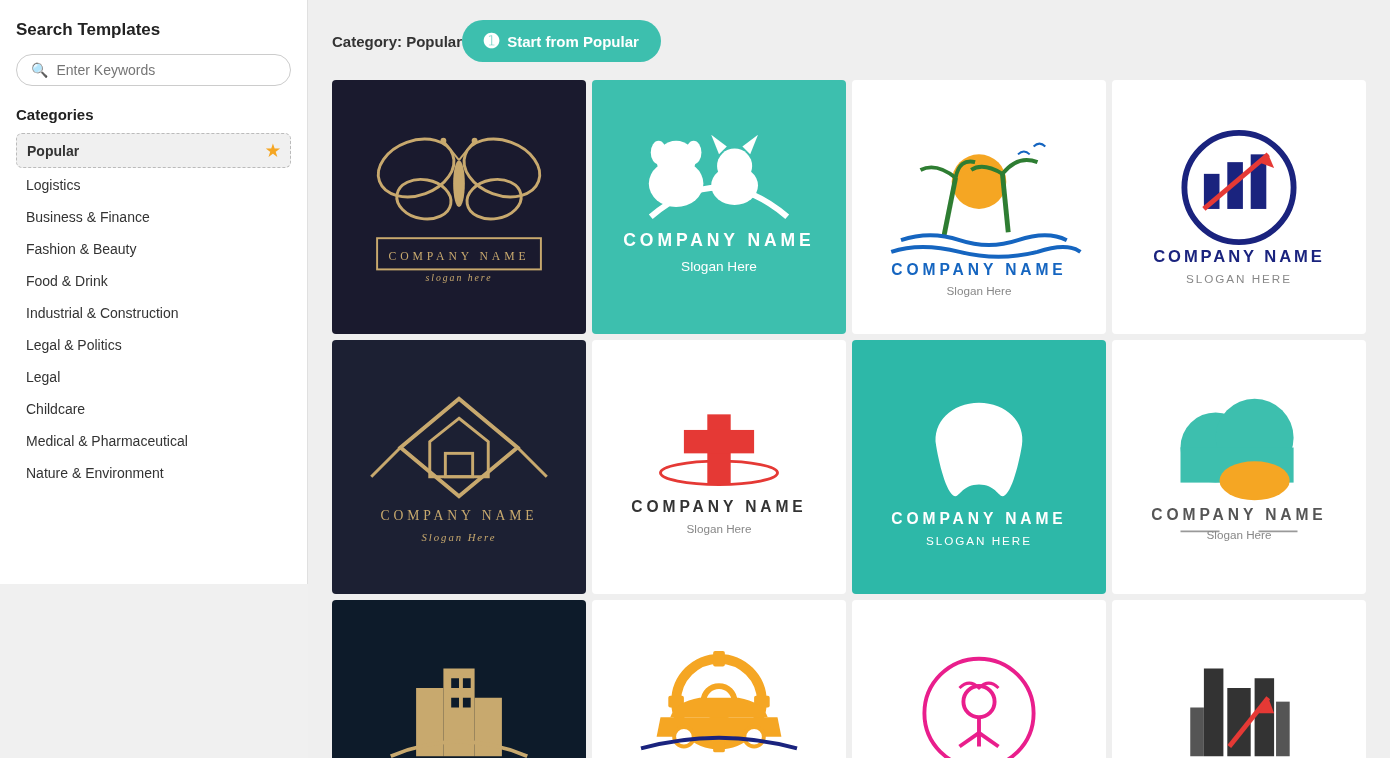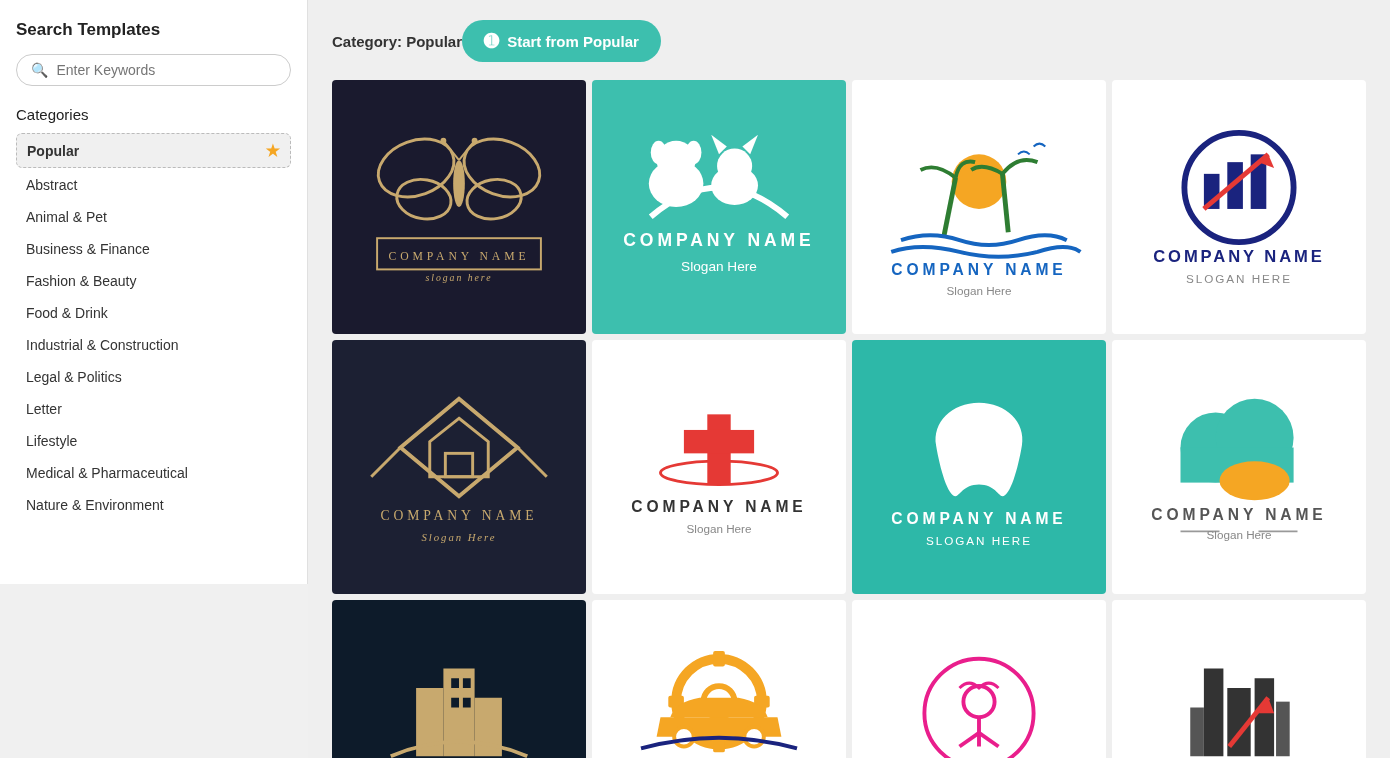--- a/index.html
+++ b/index.html
@@ -38,21 +38,21 @@
       width: 100%;
       background: transparent;
     }
     .search-icon-wrap {
       margin-right: 8px;
       color: #aaa;
       font-size: 14px;
     }
     .categories-label {
       font-size: 15px;
-      font-weight: normal;
+      font-weight: bold;
       color: #222;
       margin-bottom: 10px;
     }
     .cat-item {
       display: flex;
       align-items: center;
       justify-content: space-between;
       padding: 7px 10px;
       border-radius: 6px;
       font-size: 14px;
@@ -146,45 +146,42 @@
     <span class="search-icon-wrap">🔍</span>
     <input type="text" placeholder="Enter Keywords" style="">
   </div>
   <div class="categories-label">Categories</div>
   <div id="categories-list">
       <div class="cat-item active">
         <span>Popular</span>
         <span class="star-icon">★</span>
       </div>
       <div class="cat-item">
-        <span>Abstract</span>
-      </div>
-      <div class="cat-item">
-        <span>Animal &amp; Pet</span>
+        <span>Logistics</span>
       </div>
       <div class="cat-item">
         <span>Business &amp; Finance</span>
       </div>
       <div class="cat-item">
         <span>Fashion &amp; Beauty</span>
       </div>
       <div class="cat-item">
         <span>Food &amp; Drink</span>
       </div>
       <div class="cat-item">
         <span>Industrial &amp; Construction</span>
       </div>
       <div class="cat-item">
         <span>Legal &amp; Politics</span>
       </div>
       <div class="cat-item">
-        <span>Letter</span>
-      </div>
-      <div class="cat-item">
-        <span>Lifestyle</span>
+        <span>Legal</span>
+      </div>
+      <div class="cat-item">
+        <span>Childcare</span>
       </div>
       <div class="cat-item">
         <span>Medical &amp; Pharmaceutical</span>
       </div>
       <div class="cat-item">
         <span>Nature &amp; Environment</span>
       </div>
     </div>
 </aside>
 

